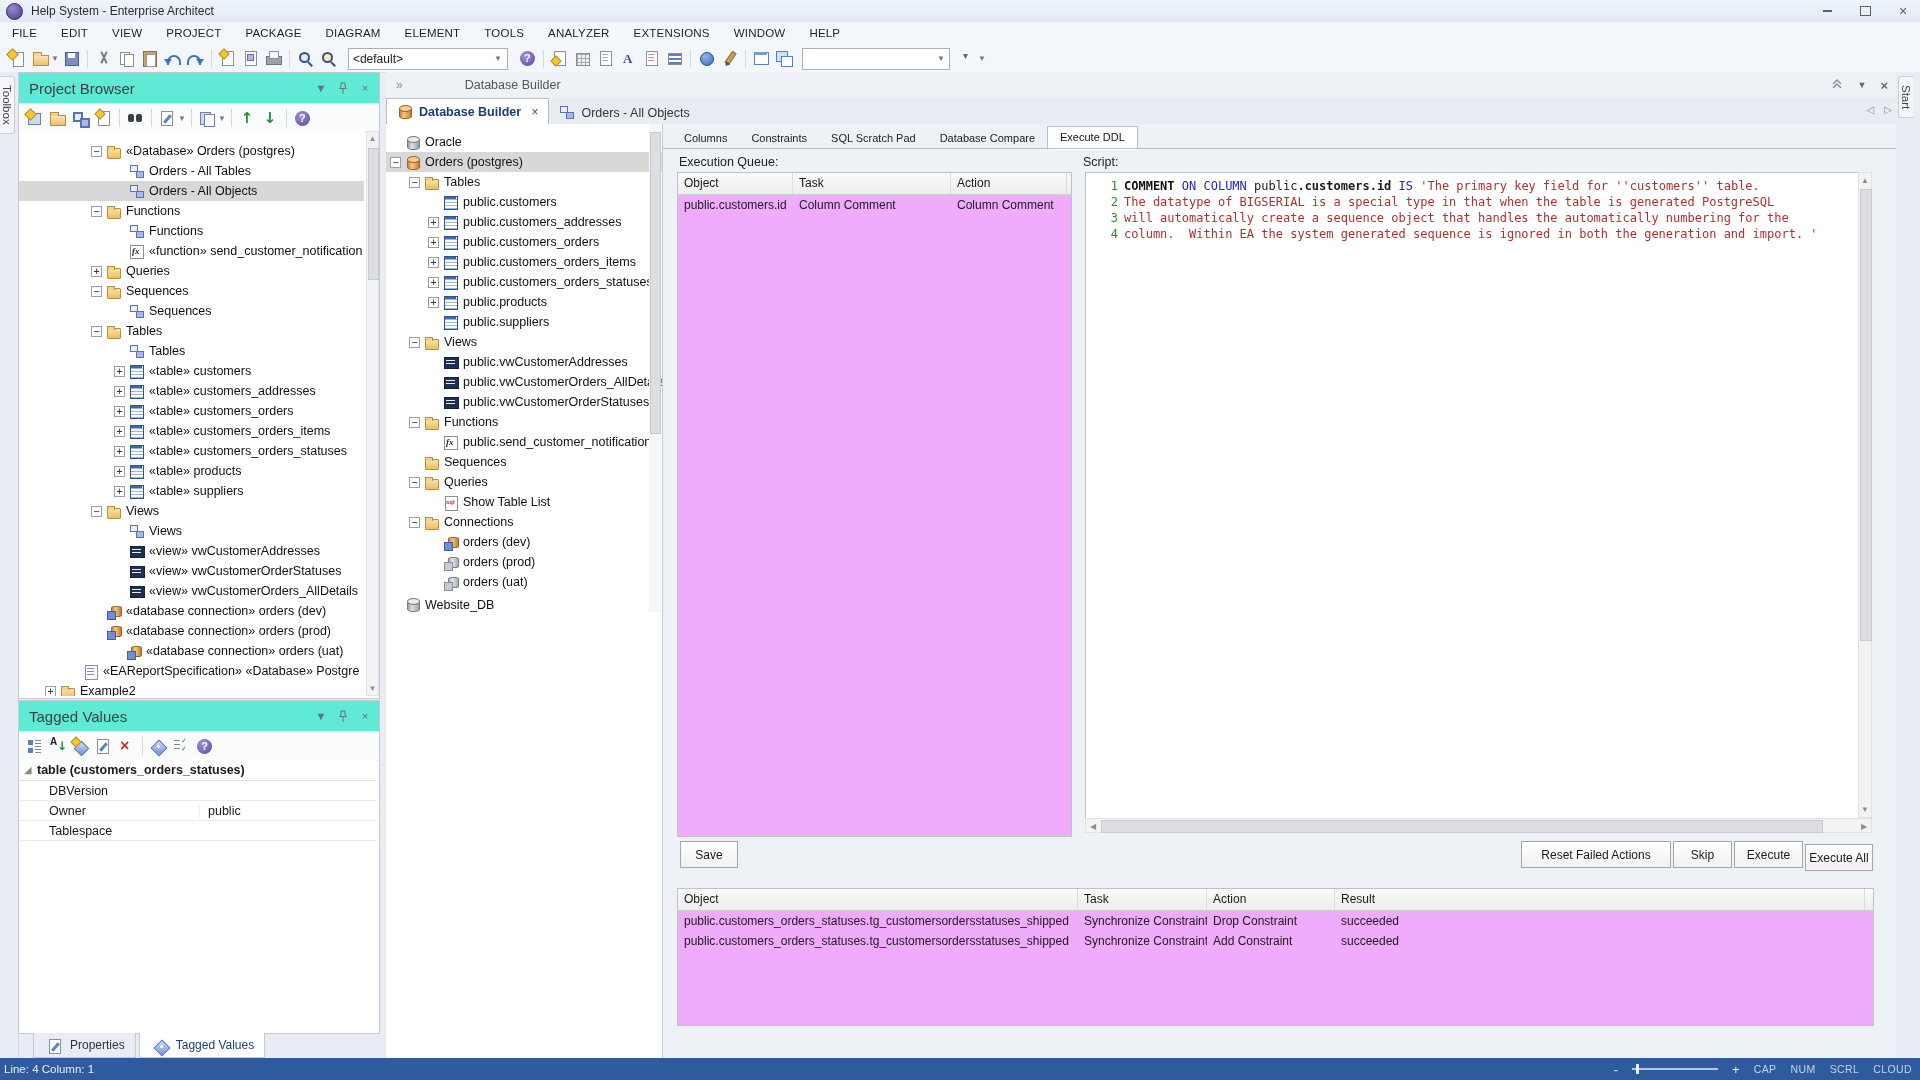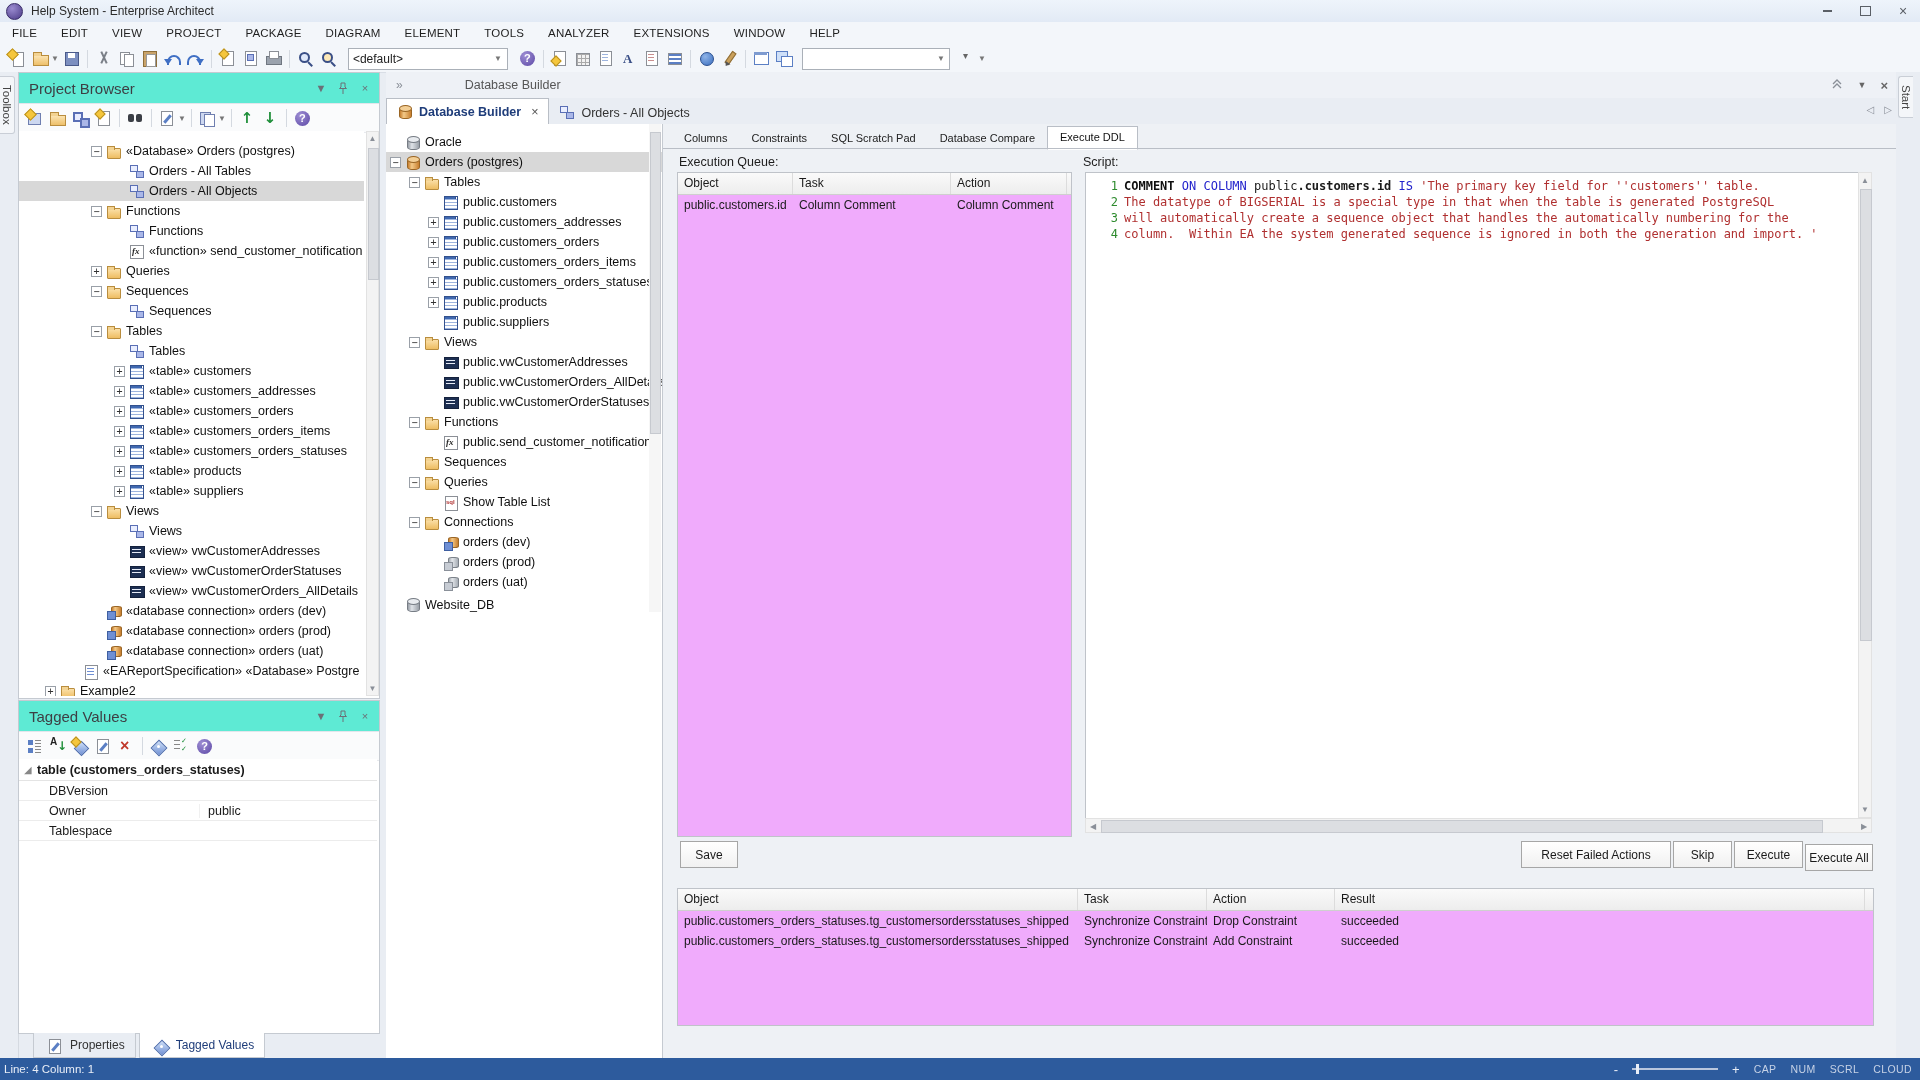--- a/index.html
+++ b/index.html
@@ -426,21 +426,21 @@
         <div class="tree-row" style="padding-left: 72px;">
           <span class="exp-sp"></span>
           <span class="ico ico-dbconn"></span>
           <span class="tlabel">«database connection» orders (dev)</span>
         </div>
         <div class="tree-row" style="padding-left: 72px;">
           <span class="exp-sp"></span>
           <span class="ico ico-dbconn"></span>
           <span class="tlabel">«database connection» orders (prod)</span>
         </div>
-        <div class="tree-row" style="padding-left: 72px;">
+        <div class="tree-row" style="padding-left: 72px; margin-left: 20px;">
           <span class="exp-sp"></span>
           <span class="ico ico-dbconn"></span>
           <span class="tlabel">«database connection» orders (uat)</span>
         </div>
         <div class="tree-row" style="padding-left: 49px;">
           <span class="exp-sp"></span>
           <span class="ico ico-report"></span>
           <span class="tlabel">«EAReportSpecification» «Database» Postgre</span>
         </div>
         <div class="tree-row" style="padding-left: 26px;">

